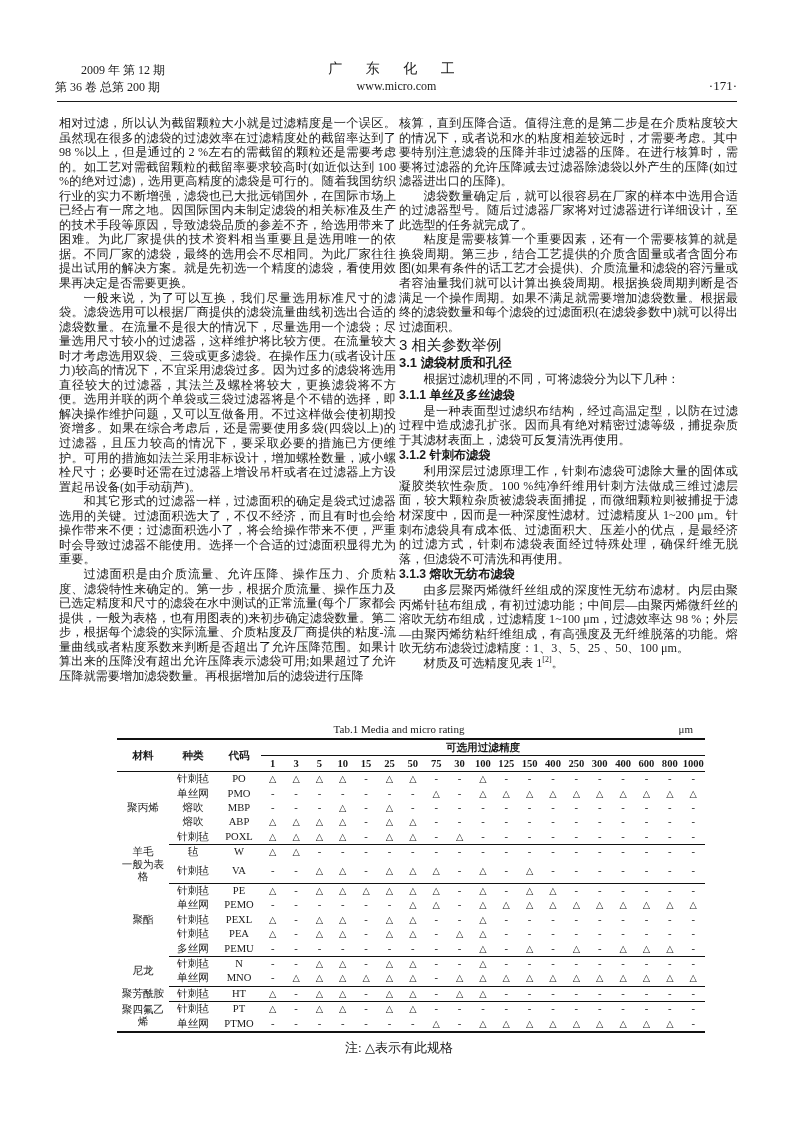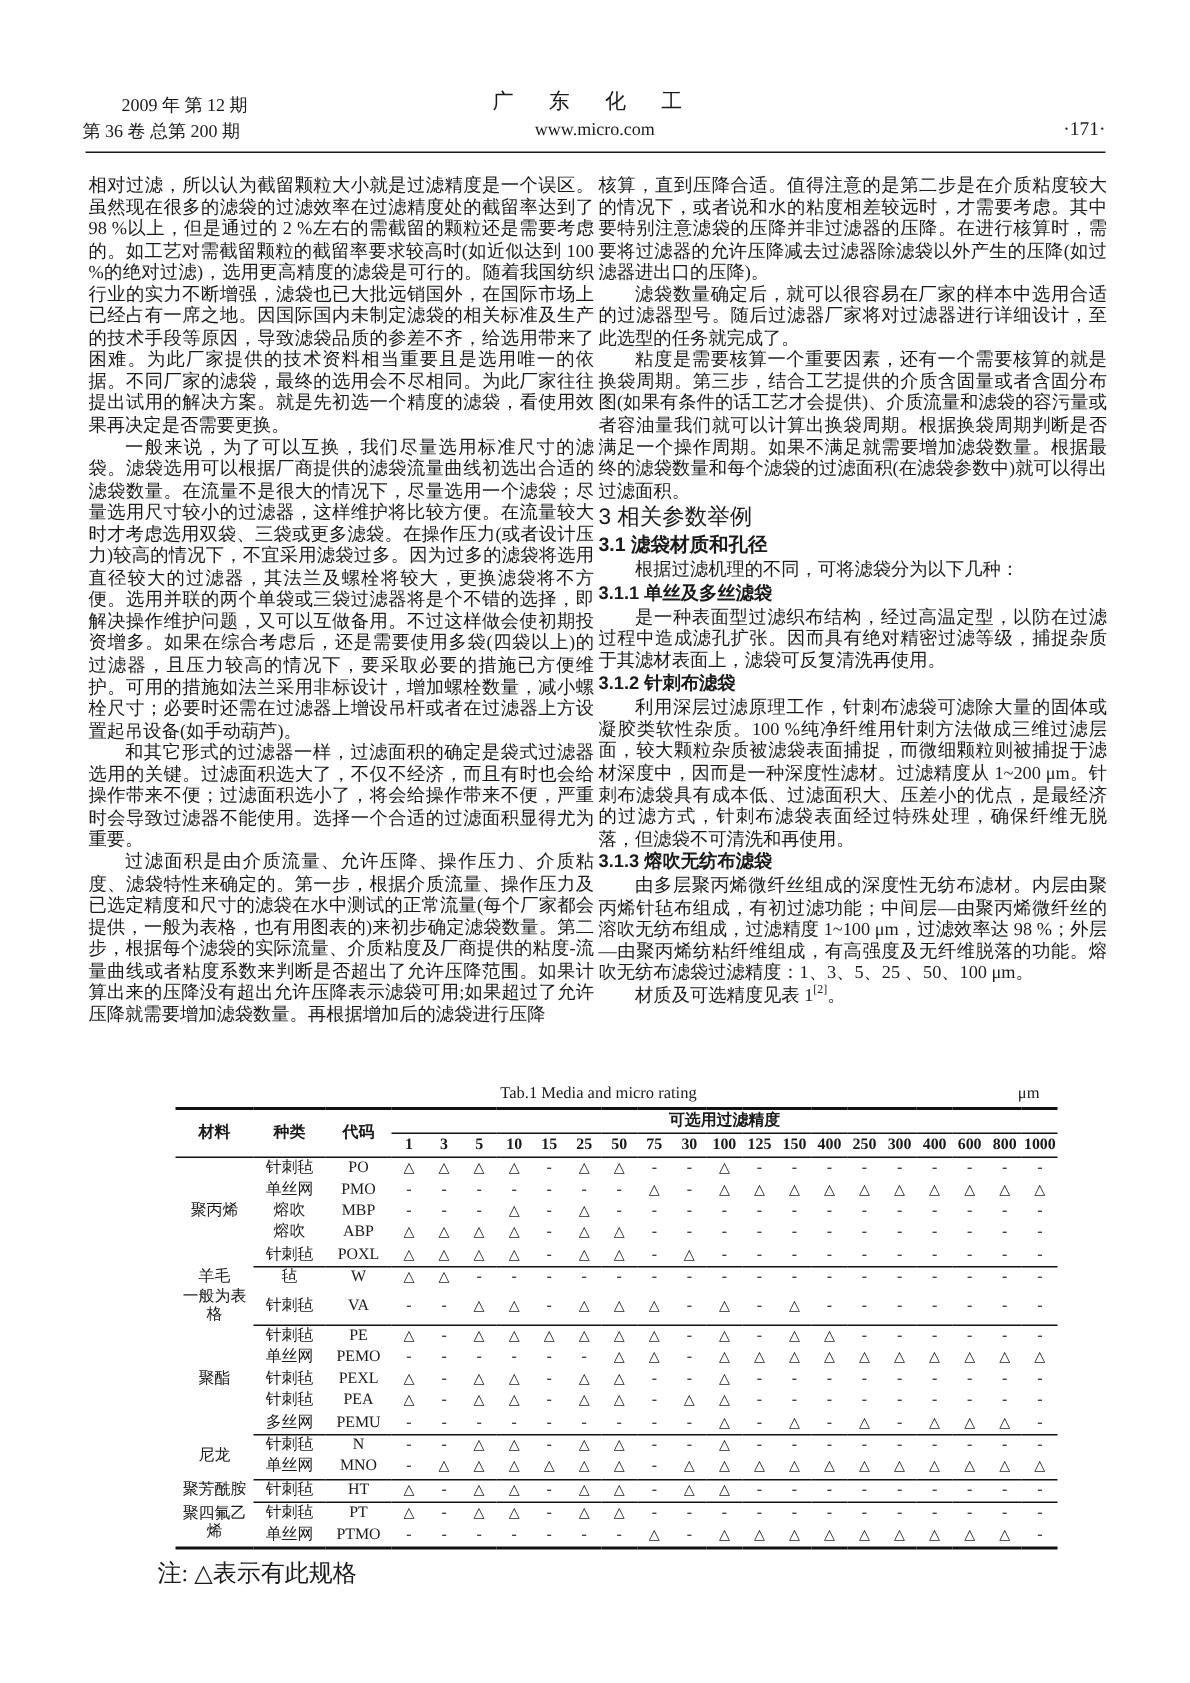--- a/index.html
+++ b/index.html
@@ -37,21 +37,21 @@
     border-top:2px solid #111;border-bottom:2.4px solid #111;table-layout:fixed;margin-left:12px;}
   th,td{padding:0;text-align:center;font-size:10.6px;line-height:12px;font-weight:normal;}
   thead th{font-weight:bold;height:15px;}
   thead tr.nums th{font-weight:bold;border-bottom:1px solid #111;height:15px;}
   thead th.span-head{border-bottom:1px solid #111;}
   thead th.lbl{border-bottom:1px solid #111;}
   tbody td{height:14.4px;}
   td.mat{font-weight:normal;}
   td.sep,th.sep{border-top:1px solid #111;}
   .tri{font-size:9.5px;}
-  #tbl-note{margin-top:6px;font-size:16px;text-align:left;}
+  #tbl-note{margin-top:6px;font-size:13px;text-align:center;}
 </style>
 </head>
 <body>
 
 <div class="hdr-left">
   <div class="l1">2009 年 第 12 期</div>
   <div>第 36 卷 总第 200 期</div>
 </div>
 <div class="hdr-center">
   <div class="jr">广 东 化 工</div>

